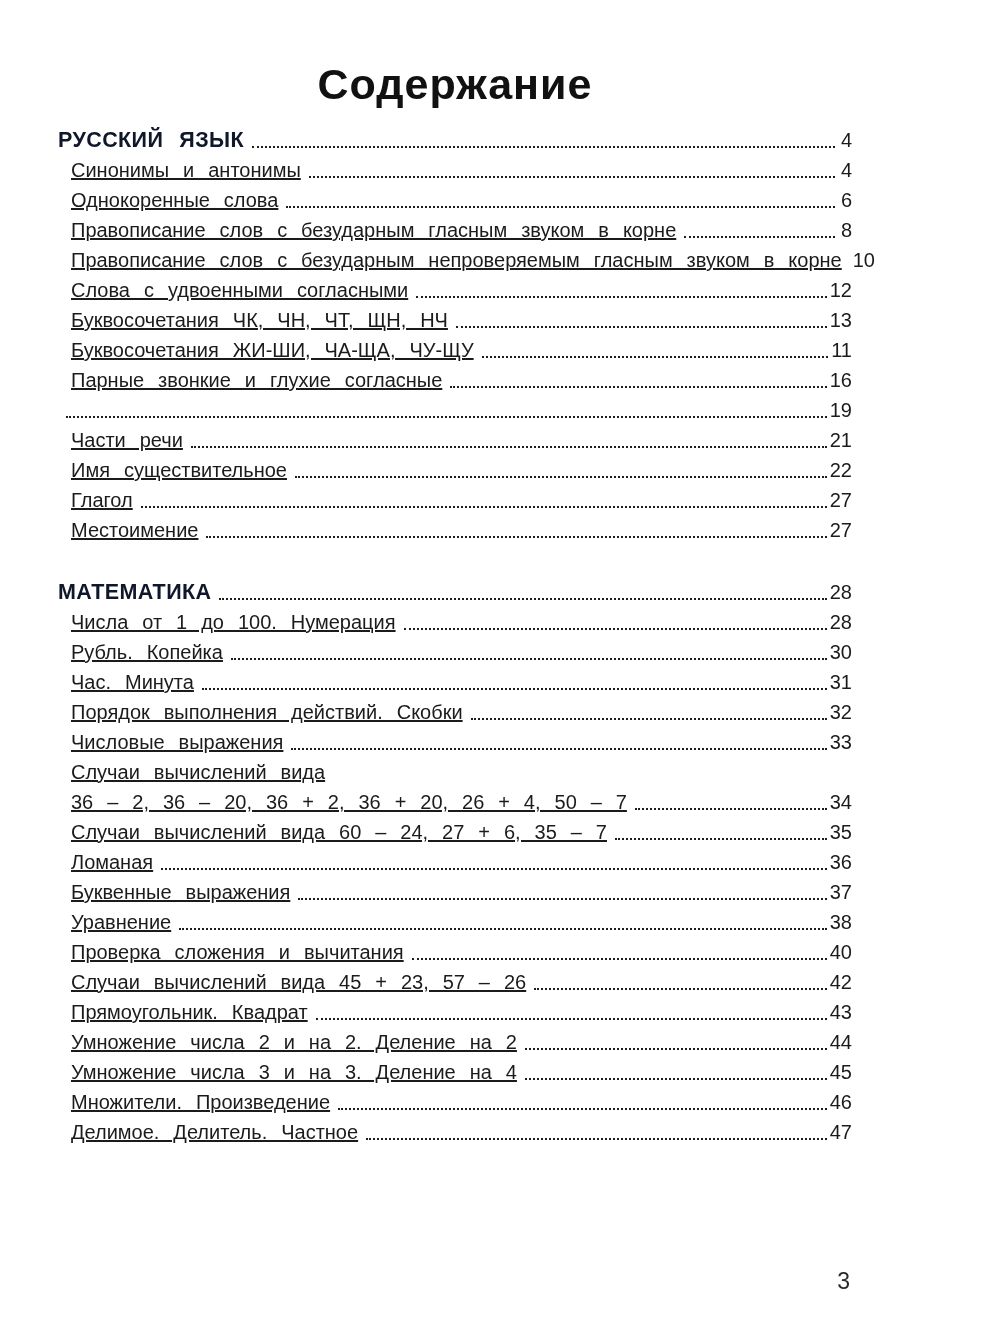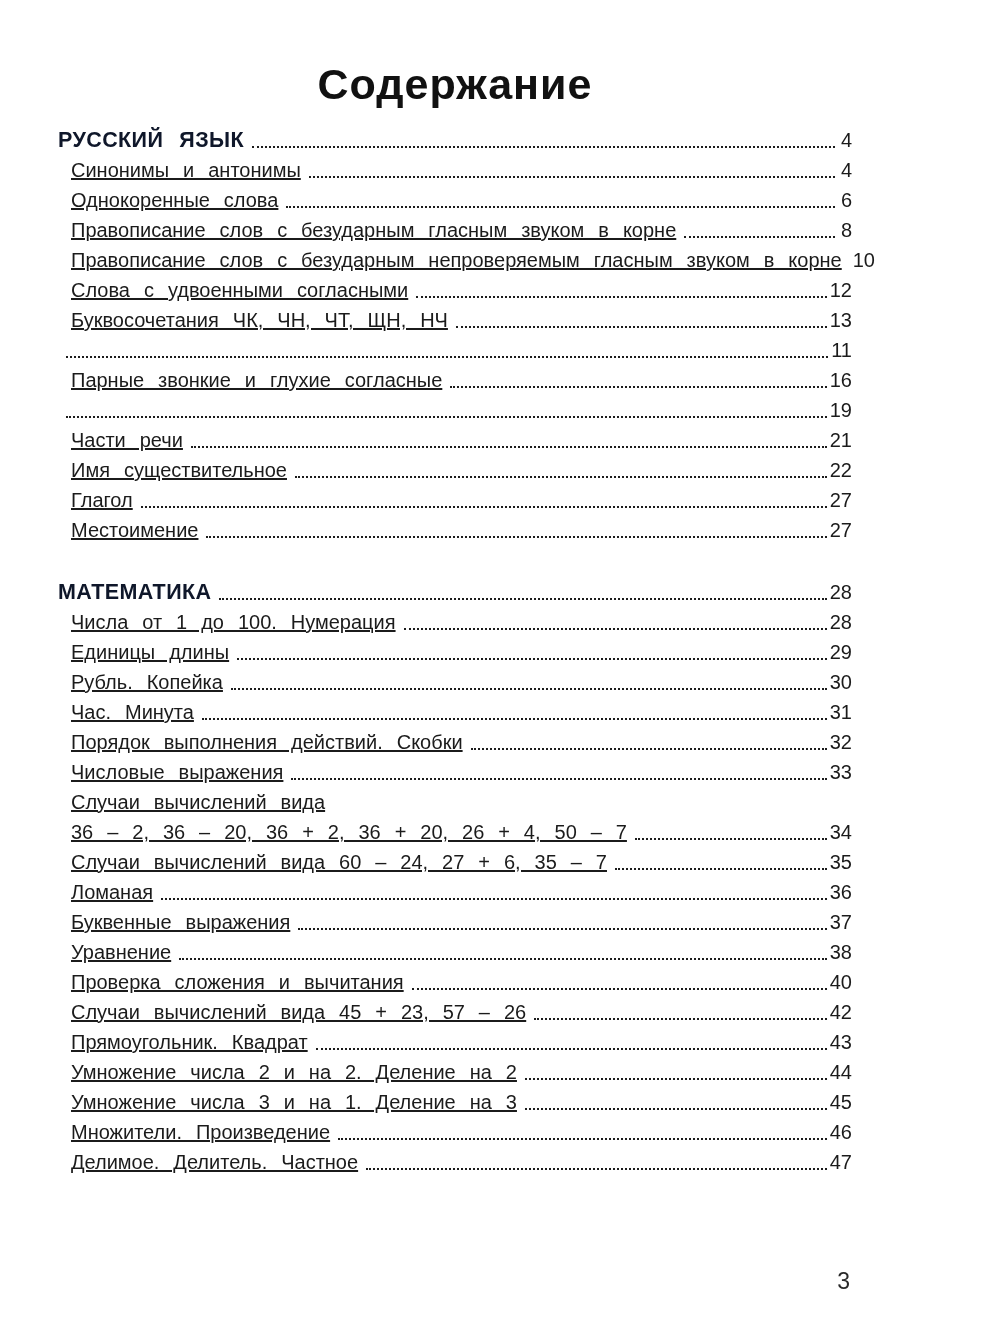--- a/index.html
+++ b/index.html
@@ -115,20 +115,21 @@
         <span class="entry-label">Слова с удвоенными согласными</span>
         <span class="leader"></span>
         <span class="page-num">12</span>
       </div>
       <div class="row">
         <span class="entry-label">Буквосочетания ЧК, ЧН, ЧТ, ЩН, НЧ</span>
         <span class="leader"></span>
         <span class="page-num">13</span>
       </div>
       <div class="row">
+        <span class="entry-label">Буквосочетания ЖИ-ШИ, ЧА-ЩА, ЧУ-ЩУ</span>
         <span class="leader"></span>
         <span class="page-num">11</span>
       </div>
       <div class="row">
         <span class="entry-label">Парные звонкие и глухие согласные</span>
         <span class="leader"></span>
         <span class="page-num">16</span>
       </div>
       <div class="row">
         <span class="leader"></span>
@@ -158,25 +159,20 @@
         <span class="section-title">МАТЕМАТИКА</span>
         <span class="leader"></span>
         <span class="page-num">28</span>
       </div>
       <div class="row">
         <span class="entry-label">Числа от 1 до 100. Нумерация</span>
         <span class="leader"></span>
         <span class="page-num">28</span>
       </div>
       <div class="row">
-        <span class="entry-label">Единицы длины</span>
-        <span class="leader"></span>
-        <span class="page-num">29</span>
-      </div>
-      <div class="row">
         <span class="entry-label">Рубль. Копейка</span>
         <span class="leader"></span>
         <span class="page-num">30</span>
       </div>
       <div class="row">
         <span class="entry-label">Час. Минута</span>
         <span class="leader"></span>
         <span class="page-num">31</span>
       </div>
       <div class="row">
@@ -231,21 +227,21 @@
         <span class="entry-label">Прямоугольник. Квадрат</span>
         <span class="leader"></span>
         <span class="page-num">43</span>
       </div>
       <div class="row">
         <span class="entry-label">Умножение числа 2 и на 2. Деление на 2</span>
         <span class="leader"></span>
         <span class="page-num">44</span>
       </div>
       <div class="row">
-        <span class="entry-label">Умножение числа 3 и на 1. Деление на 3</span>
+        <span class="entry-label">Умножение числа 3 и на 3. Деление на 4</span>
         <span class="leader"></span>
         <span class="page-num">45</span>
       </div>
       <div class="row">
         <span class="entry-label">Множители. Произведение</span>
         <span class="leader"></span>
         <span class="page-num">46</span>
       </div>
       <div class="row">
         <span class="entry-label">Делимое. Делитель. Частное</span>

